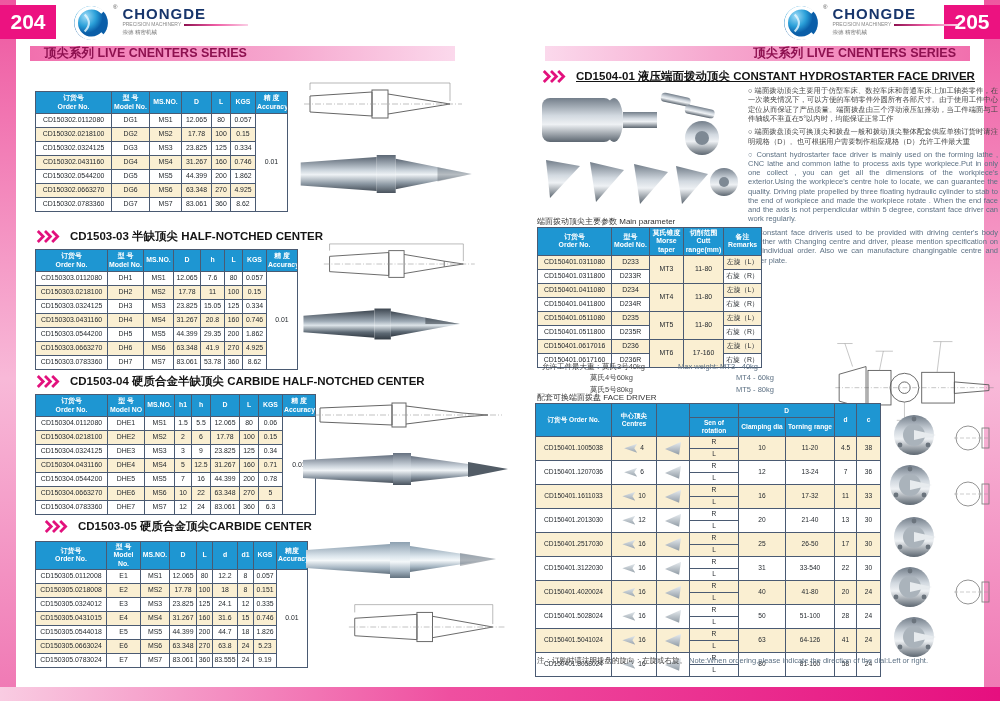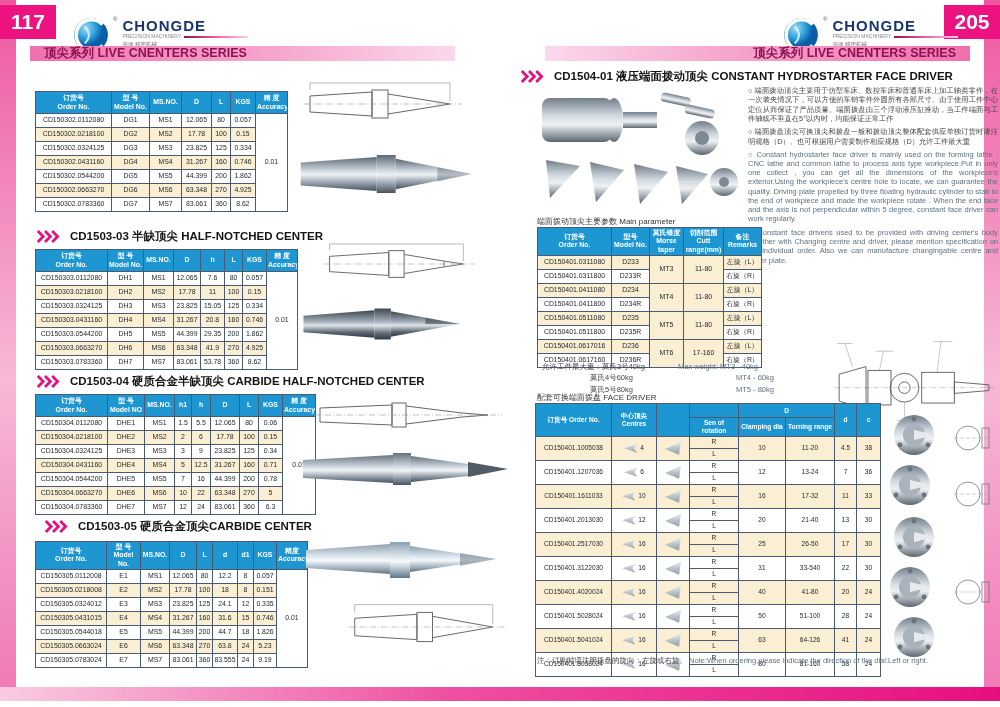--- a/index.html
+++ b/index.html
@@ -9,21 +9,21 @@
   .edge{position:absolute;top:0;width:16px;height:688px;}
   .edge-l{left:0;background:linear-gradient(180deg,#ee57a0 0%,#f8b9d8 55%,#f07ab5 100%);}
   .edge-r{right:0;background:linear-gradient(180deg,#ee57a0 0%,#f8b9d8 55%,#f07ab5 100%);}
   .bottom-band{position:absolute;left:0;top:687px;width:1000px;height:14px;
           background:linear-gradient(90deg,#f9cce2 0%,#ef4fa0 45%,#e60f7f 100%);}
   .pageno{position:absolute;top:5px;width:56px;height:34px;background:#ec1280;color:#fff;
           font-weight:bold;font-size:21px;text-align:center;line-height:34px;}
   .pageno-l{left:0;}
   .pageno-r{left:944px;}
   
-  .logo{position:absolute;top:16px;height:44px;display:flex;align-items:flex-start;gap:5px;}
+  .logo{position:absolute;top:4px;height:44px;display:flex;align-items:flex-start;gap:5px;}
   .logo-l{left:72px;} .logo-r{left:782px;}
   .logo-globe{width:38px;height:38px;}
   .logo-text{padding-top:3px;}
   .logo-name{font-weight:bold;font-size:15px;letter-spacing:1px;color:#17356b;line-height:14px;}
   .logo-sub{font-size:5px;color:#8a8a8a;display:flex;align-items:center;gap:3px;line-height:7px;}
   .logo-line{display:inline-block;width:64px;height:2px;background:linear-gradient(90deg,#8e1150,#ef5da5,#fbd0e6);}
   .logo-cn{font-size:5.5px;color:#777;line-height:8px;}
   .logo-reg{font-size:6px;color:#555;margin-left:-2px;}
   
   .banner{position:absolute;top:46px;width:425px;height:15px;display:flex;align-items:center;
@@ -65,21 +65,21 @@
   .art{position:absolute;}
 </style>
 </head>
 <body>
 
 <div class="spread">
 
   <div class="edge edge-l"></div>
   <div class="edge edge-r"></div>
   <div class="bottom-band"></div>
-  <div class="pageno pageno-l">117</div>
+  <div class="pageno pageno-l">204</div>
   <div class="pageno pageno-r">205</div>
 
   <div class="logo logo-l">
     <svg class="logo-globe" viewBox="0 0 36 36">
       <defs>
           <radialGradient id="gb1" cx="35%" cy="30%">
             <stop offset="0%" stop-color="#9fdcf8"></stop>
             <stop offset="60%" stop-color="#2a9fd8"></stop>
             <stop offset="100%" stop-color="#0a5ea8"></stop>
           </radialGradient>
@@ -652,21 +652,21 @@
         <polygon points="10,20 74,16 74,42 10,38"></polygon>
         <rect x="74" y="14" width="16" height="30"></rect>
         <polyline points="90,18 152,29 90,40"></polyline>
       </g>
     <line x1="4" y1="29" x2="164" y2="29" stroke="#999" stroke-width="0.6" stroke-dasharray="6 2 1 2"></line>
     <line x1="10" y1="6" x2="152" y2="6" stroke="#888" stroke-width="0.6"></line>
       <line x1="10" y1="6" x2="10" y2="14" stroke="#888" stroke-width="0.6"></line>
       <line x1="152" y1="6" x2="152" y2="26" stroke="#888" stroke-width="0.6"></line>
   </svg>
 
-  <div class="sec-heading" style="left:520px;top:69px;">
+  <div class="sec-heading" style="left:542px;top:69px;text-decoration:underline;">
     <svg class="chev" viewBox="0 0 30 14">
         <g stroke="#e2117d" stroke-width="3.1" fill="none">
           <path d="M2 1 L8 7 L2 13"></path>
           <path d="M10 1 L16 7 L10 13"></path>
           <path d="M18 1 L24 7 L18 13"></path>
         </g>
       </svg>
     <span>CD1504-01 液压端面拨动顶尖 CONSTANT HYDROSTARTER FACE DRIVER</span>
   </div>
 

